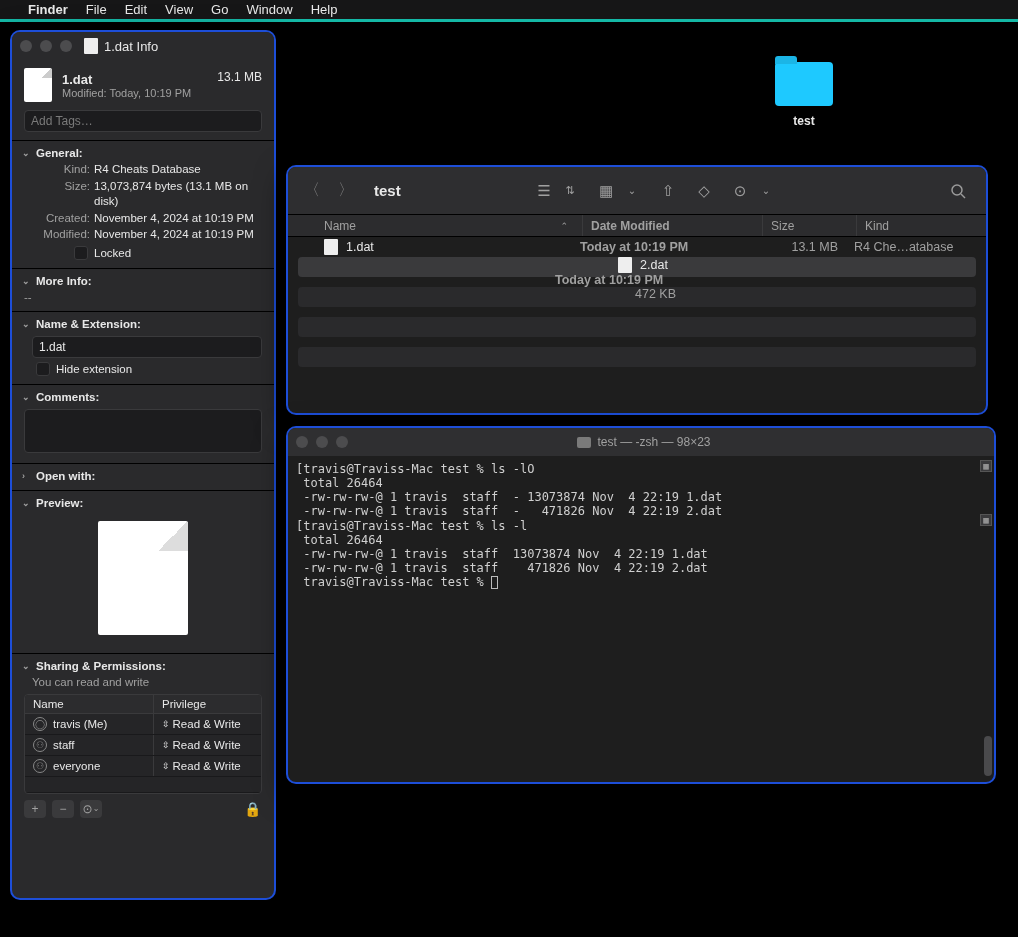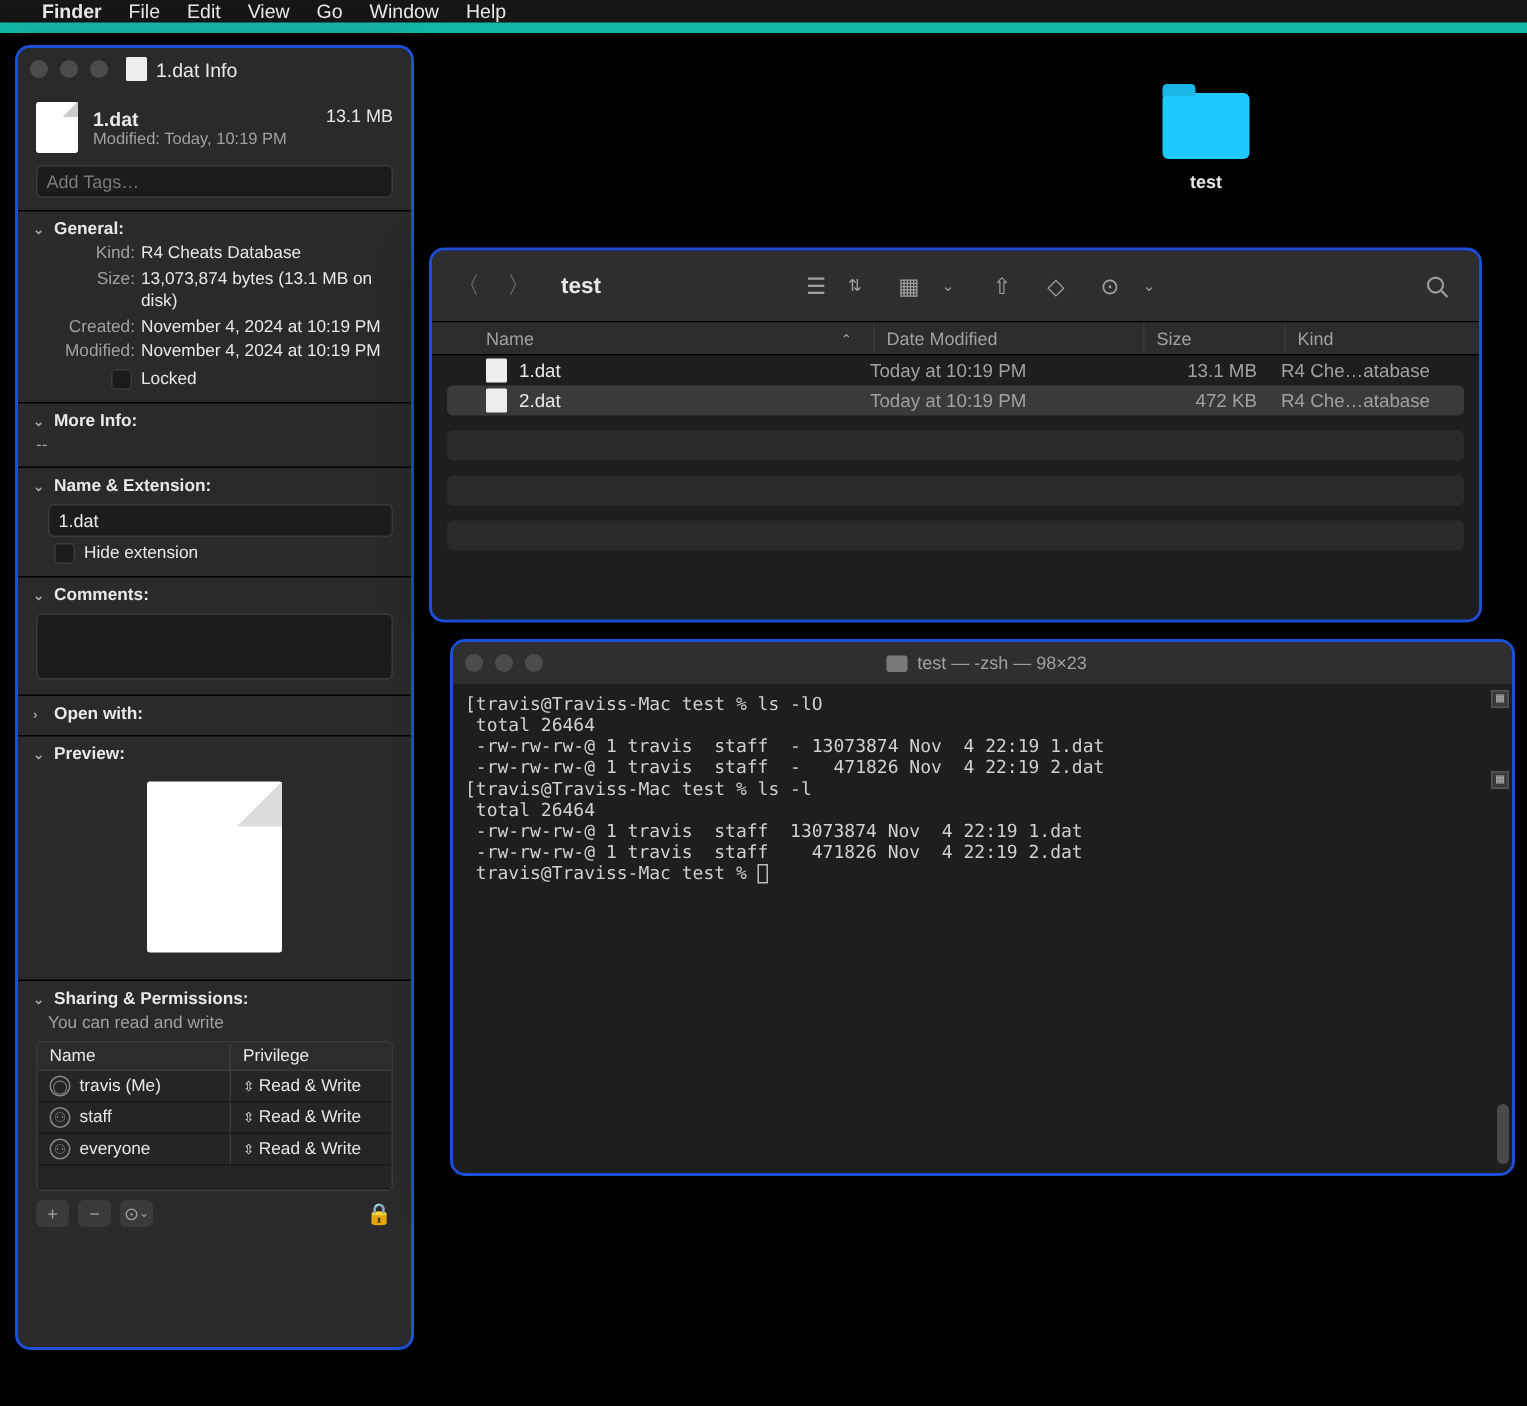--- a/index.html
+++ b/index.html
@@ -37,21 +37,21 @@
 
   
   .menubar {
     position: absolute; top: 0; left: 0; right: 0;
     height: 22px;
     background: var(--bg-menubar);
     display: flex; align-items: center;
     padding: 0 10px;
     gap: 18px;
     font-size: 13px;
-    border-bottom: 7px solid #14b8a6;
+    border-bottom: 3px solid #14b8a6;
   }
   .menubar .apple { font-size: 14px; }
   .menubar .item { cursor: default; }
   .menubar .item.bold { font-weight: 600; }
 
   
   .desktop-icon {
     position: absolute;
     top: 62px; left: 772px;
     width: 64px;
@@ -279,52 +279,52 @@
   .finder-header-row {
     display: flex;
     background: var(--bg-header);
     font-size: 12px;
     color: var(--text-dim);
     border-bottom: 1px solid #000;
     height: 22px;
     align-items: center;
   }
   .col-name { flex: 1; padding: 0 14px 0 36px; display:flex; align-items:center; gap:6px;}
-  .col-date { width: 180px; padding: 0 8px; }
+  .col-date { width: 180px; padding: 0 8px; font-weight: bold; }
   .col-size { width: 94px; padding: 0 8px; text-align: right;}
   .col-kind { width: 130px; padding: 0 8px; }
   .finder-header-row > div { border-left: 1px solid var(--border); height:100%; display:flex; align-items:center;}
   .finder-header-row > div:first-child { border-left:none; }
   .finder-header-row .col-size { justify-content:flex-start; text-align:left;}
   .finder-header-row .sort-caret { margin-left:auto; font-size:9px; color:var(--text-dim);}
 
   .finder-rows { }
   .finder-row {
     display: flex;
     height: 20px;
     align-items: center;
     font-size: 12.5px;
     border-radius: 4px;
     margin: 0 10px;
   }
-  .finder-row.sel { background: var(--bg-row-sel);}
+  .finder-row.sel { background: var(--bg-row-sel); flex-direction: column;}
   .finder-row .col-name { padding-left: 26px; gap:8px;}
   .file-glyph {
     width: 14px; height: 16px; background: #eee; border-radius: 1px;
     position: relative; flex-shrink:0;
   }
   .finder-row .col-date { color: var(--text-dim);}
   .finder-row .col-size { color: var(--text-dim);}
   .finder-row .col-kind { color: var(--text-dim); overflow:hidden; text-overflow:ellipsis; white-space:nowrap;}
   .stripe {
     height: 20px; margin: 10px 10px 0; background: #2a2a2c; border-radius: 4px;
   }
 
   
-  #terminal-window { top: 426px; left: 300px; width: 710px; height: 358px; background: var(--bg-terminal);}
+  #terminal-window { top: 426px; left: 286px; width: 710px; height: 358px; background: var(--bg-terminal);}
   #terminal-window .titlebar { background: #2f2f31; justify-content:flex-start;}
   #terminal-window .titlebar .traffic span { background: var(--traffic-dim);}
   #terminal-window .title-center { color: var(--text-dim);}
   .term-body {
     font-family: "Menlo", "Monaco", monospace;
     font-size: 12px;
     white-space: pre;
     padding: 6px 8px;
     color: #d0d0d0;
     line-height: 1.18;

